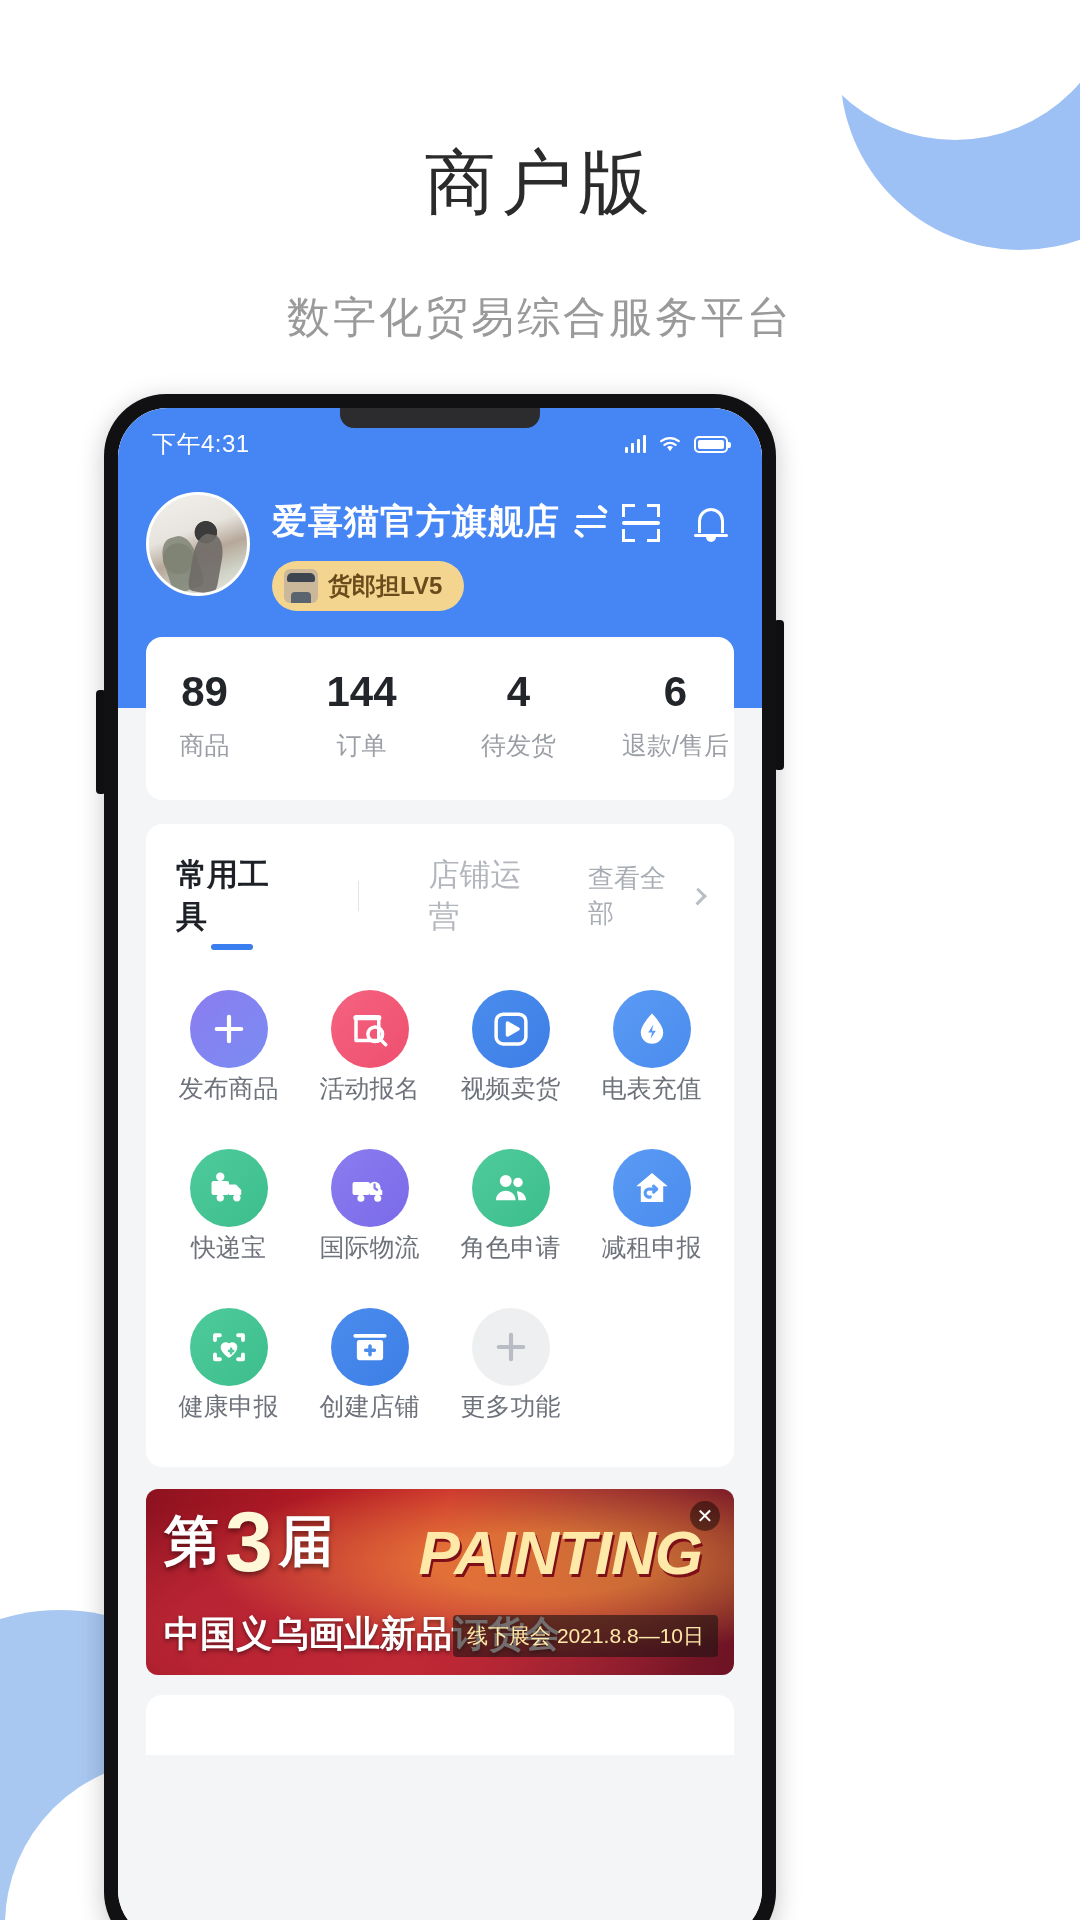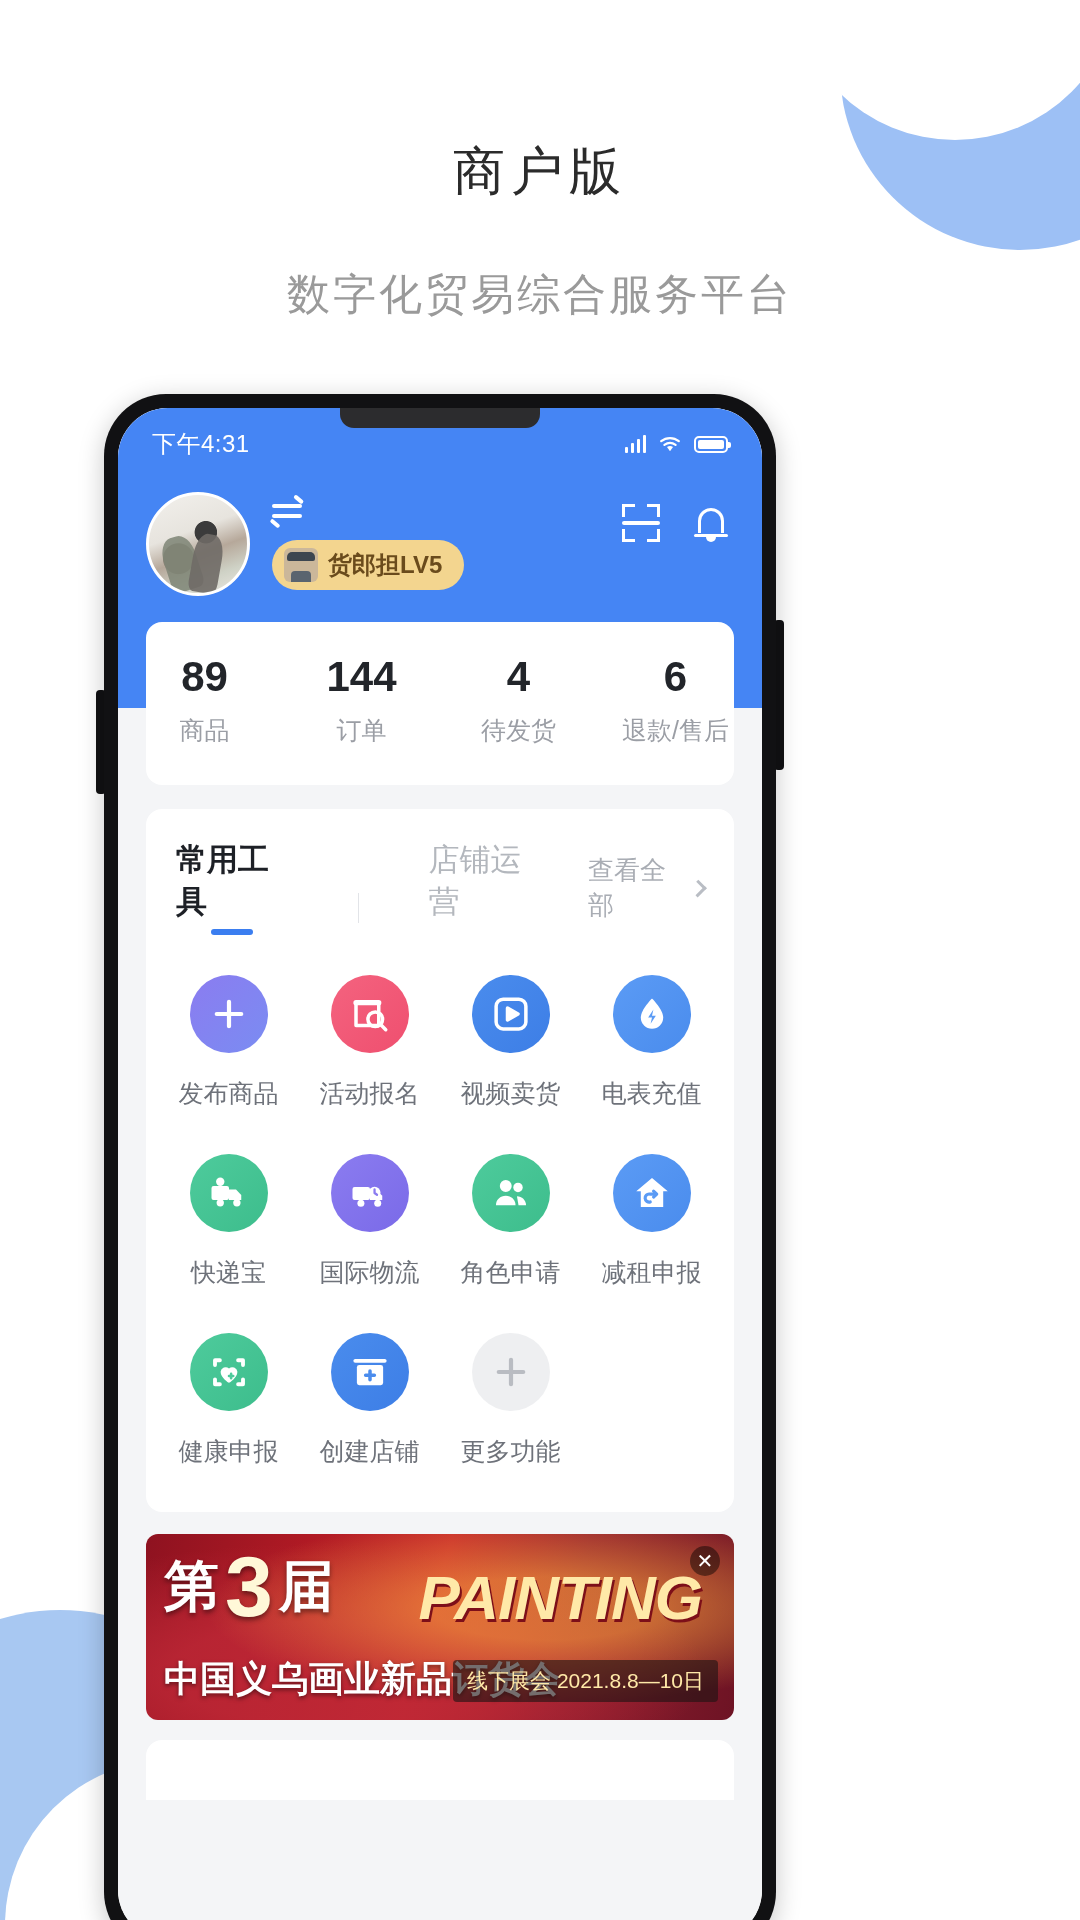--- a/index.html
+++ b/index.html
@@ -46,21 +46,21 @@
   }
 
   
   .heading-wrap {
     position: absolute;
     top: 140px; left: 0; right: 0;
     text-align: center;
     z-index: 5;
   }
   .page-title {
-    font-size: 52px;
+    font-size: 71px;
     font-weight: 400;
     color: #2b2b2b;
     letter-spacing: 6px;
     line-height: 1.2;
   }
   .page-subtitle {
     margin-top: 64px;
     font-size: 43px;
     font-weight: 400;
     color: #9a9a9a;
@@ -347,21 +347,21 @@
   .stat-label {
     margin-top: 14px;
     font-size: 25px;
     color: #9b9ea5;
   }
 
   
   .tools-card { margin-top: 24px; padding: 30px 0 26px 0; }
   .tools-head {
     display: flex;
-    align-items: flex-end;
+    align-items: center;
     padding: 0 30px;
     gap: 48px;
   }
   .tab {
     font-size: 31px;
     color: #b3b7bd;
     position: relative;
     padding-bottom: 12px;
   }
   .tab.active { color: #1d2026; font-weight: 700; }
@@ -408,21 +408,21 @@
   .tile {
     width: 78px; height: 78px;
     border-radius: 50%;
     margin: 0 auto;
     display: flex;
     align-items: center;
     justify-content: center;
   }
   .tile svg { width: 42px; height: 42px; }
   .tile-label {
-    margin-top: 24px;
+    margin-top: 4px;
     font-size: 25px;
     color: #6e727a;
   }
 
   
   .notice {
     margin: 24px 28px 0 28px;
     background: #fff;
     border-radius: 16px;
     height: 108px;
@@ -561,20 +561,21 @@
           <div class="battery">
               <i></i>
             </div>
         </div>
       </div>
 
       <div class="store-head">
         <div class="avatar"></div>
         <div class="store-main">
           <div class="store-title-row">
+            <div class="store-name">爱喜猫官方旗舰店</div>
             <div class="switch-icon">
                 <i></i>
                 <i></i>
               </div>
           </div>
           <div class="level-badge">
             <span class="badge-avatar"></span>
             <span>货郎担LV5</span>
           </div>
         </div>

